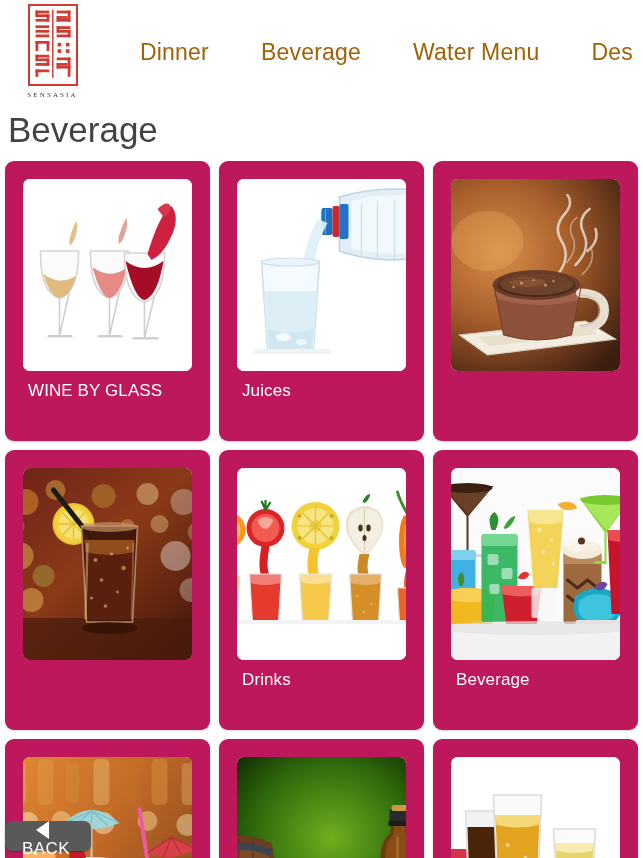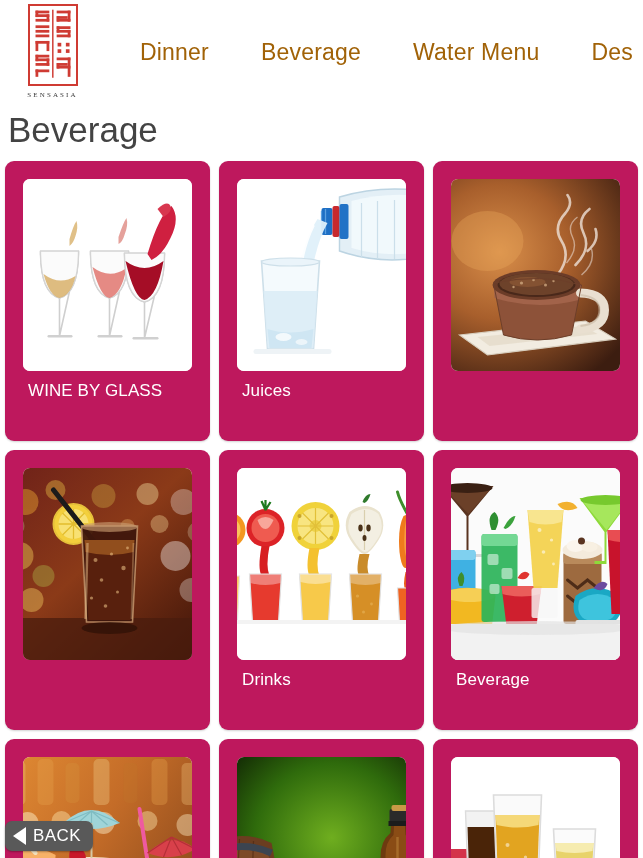--- a/index.html
+++ b/index.html
@@ -122,20 +122,21 @@
     bottom: 7px;
     height: 30px;
     min-width: 86px;
     background: #595959;
     border-radius: 7px;
     display: flex;
     align-items: center;
     padding: 0 12px 0 8px;
     cursor: pointer;
     box-shadow: 0 1px 2px rgba(0,0,0,0.3);
+    flex-direction: column;
   }
   .back-arrow {
     width: 0; height: 0;
     border-top: 9px solid transparent;
     border-bottom: 9px solid transparent;
     border-right: 13px solid #ffffff;
     margin-right: 7px;
   }
   .back-text {
     color: #ffffff;

